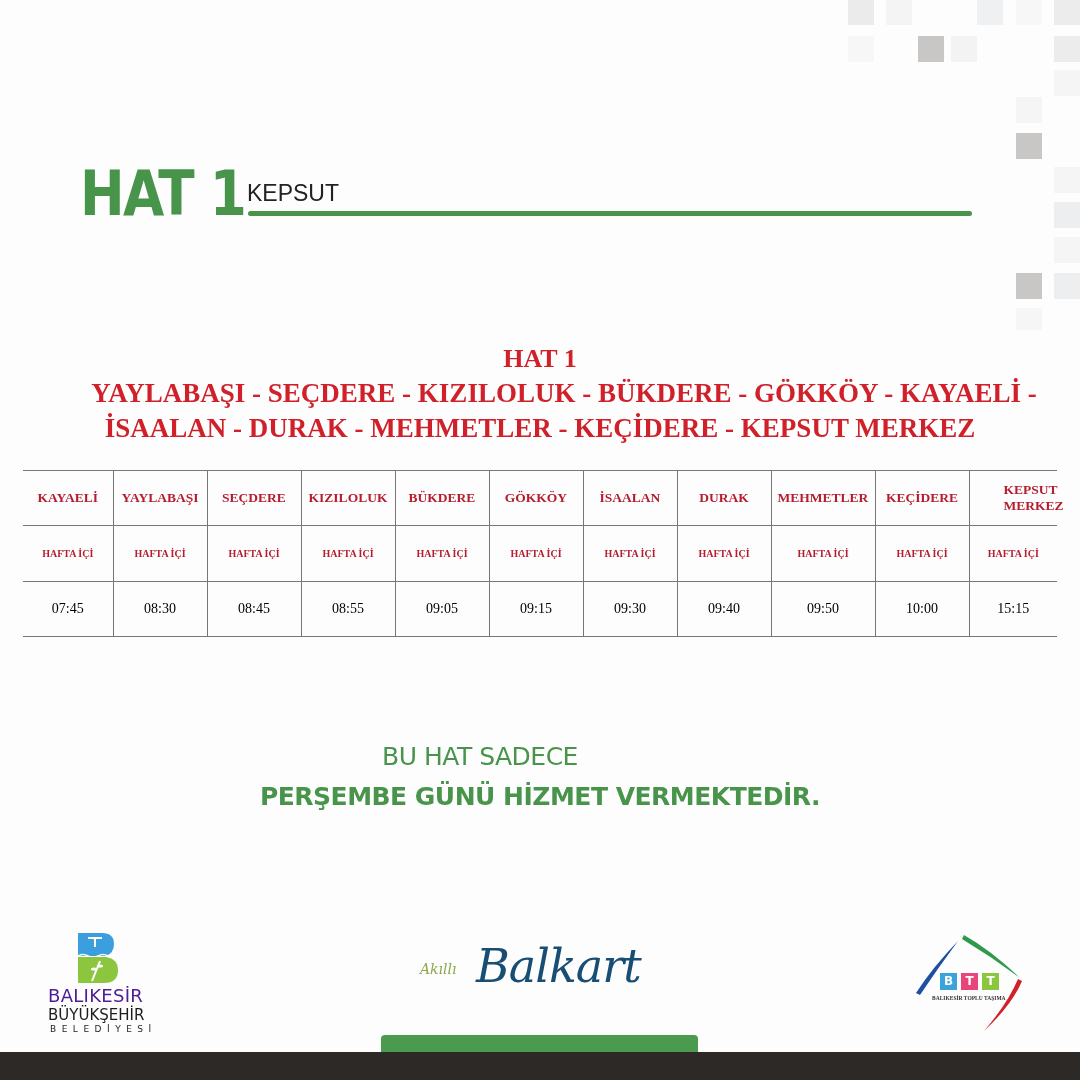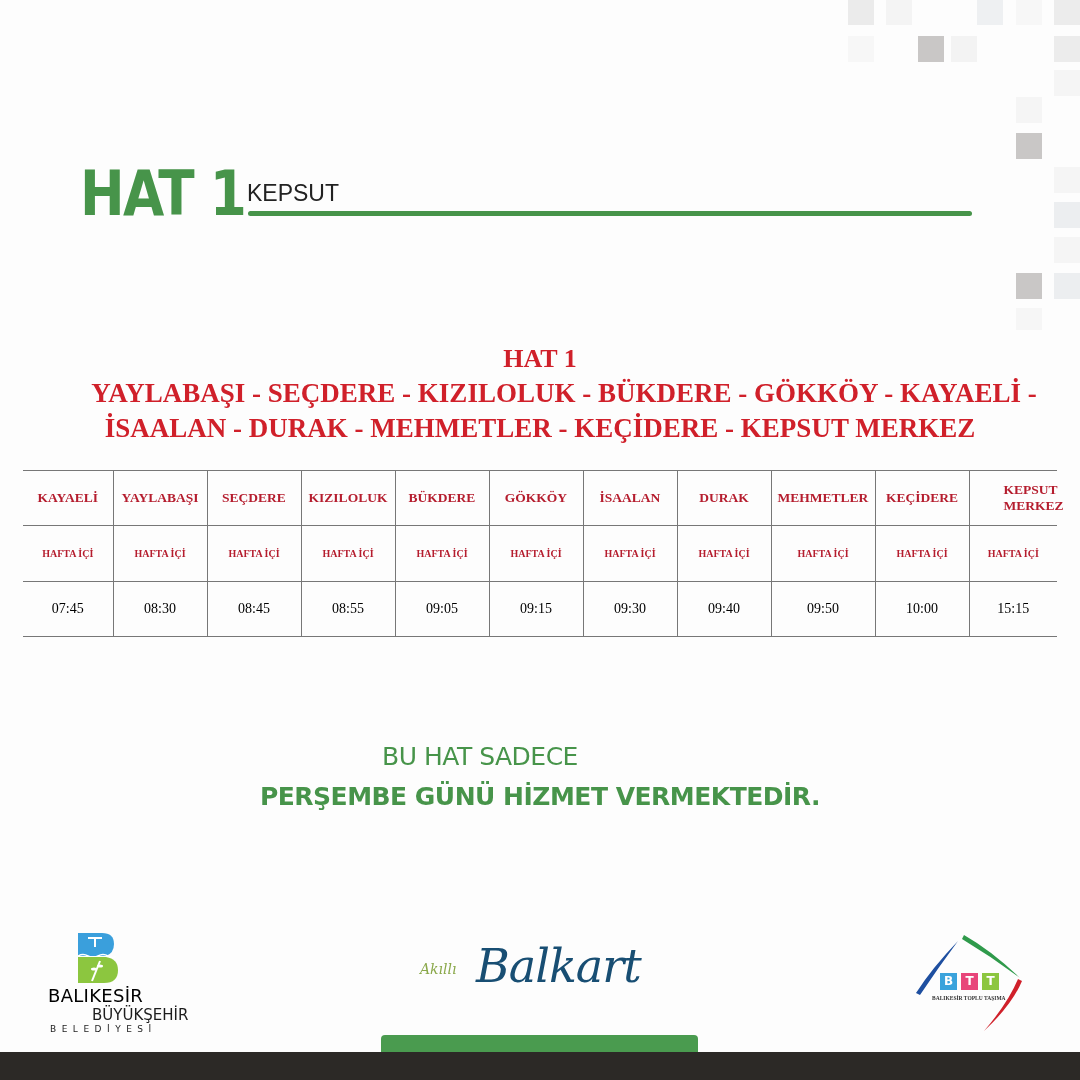--- a/index.html
+++ b/index.html
@@ -51,22 +51,22 @@
       font-family: "DejaVu Sans", sans-serif; font-size: 25px; color: #47944a;
       font-weight: normal; letter-spacing: -0.5px;
     }
     .note2 {
       position: absolute; left: 0; width: 1080px; top: 782px; text-align: center;
       font-family: "DejaVu Sans", sans-serif; font-size: 25px; color: #47944a;
       font-weight: bold; letter-spacing: -0.5px;
     }
 
     .logo-bbb { position: absolute; left: 48px; top: 933px; width: 110px; height: 105px; }
-    .bbb-line1 { position: absolute; left: 0; top: 52px; font-family: "DejaVu Sans", sans-serif; font-size: 18px; color: #000000; letter-spacing: 0.3px; }
-    .bbb-line2 { position: absolute; left: 0; top: 73px; font-family: "DejaVu Sans", sans-serif; font-size: 15px; color: #1d1d1d; margin-left: 44px; }
+    .bbb-line1 { position: absolute; left: 0; top: 52px; font-family: "DejaVu Sans", sans-serif; font-size: 18px; color: #4c1d95; letter-spacing: 0.3px; }
+    .bbb-line2 { position: absolute; left: 0; top: 73px; font-family: "DejaVu Sans", sans-serif; font-size: 15px; color: #1d1d1d; }
     .bbb-line3 { position: absolute; left: 2px; top: 91px; font-family: "DejaVu Sans", sans-serif; font-size: 9px; color: #1d1d1d; letter-spacing: 5.5px; }
 
     .balkart { position: absolute; left: 420px; top: 945px; width: 250px; height: 70px; }
     .balkart-small { position: absolute; left: 0; top: 16px; font-family: "DejaVu Serif", serif; font-style: italic; font-size: 14px; color: #8aa84a; }
     .balkart-big { position: absolute; left: 56px; top: -6px; font-family: "DejaVu Serif", serif; font-style: italic; font-size: 46px; color: #184e73; letter-spacing: -1px; }
 
     .btt { position: absolute; left: 912px; top: 933px; width: 120px; height: 100px; }
     .btt-boxes { position: absolute; left: 28px; top: 40px; display: flex; gap: 4px; }
     .btt-box { width: 17px; height: 17px; color: #fff; font-size: 12px; font-weight: bold; text-align: center; line-height: 17px; font-family: "DejaVu Sans", sans-serif; }
     .btt-caption { position: absolute; left: 20px; top: 62px; font-family: "Liberation Serif", serif; font-size: 5.5px; font-weight: bold; color: #333; white-space: nowrap; }

